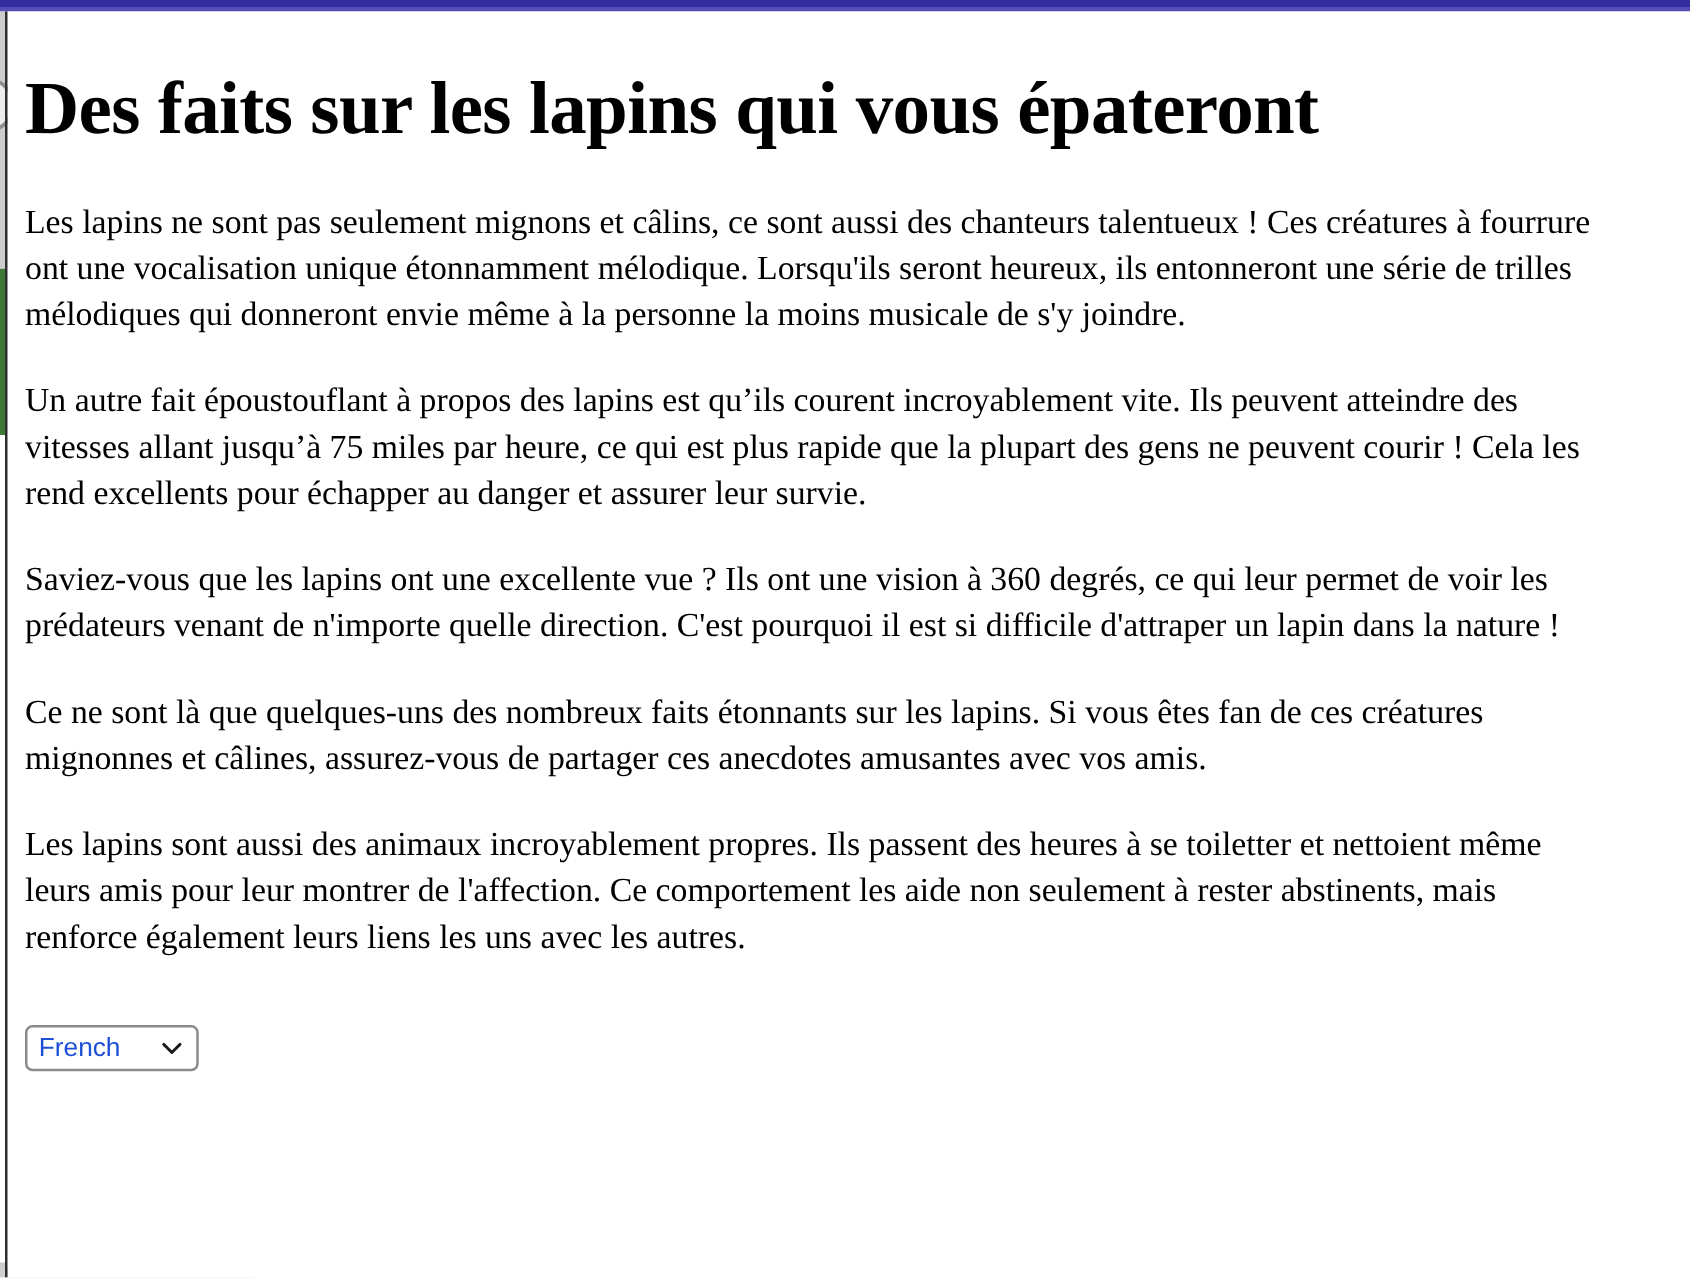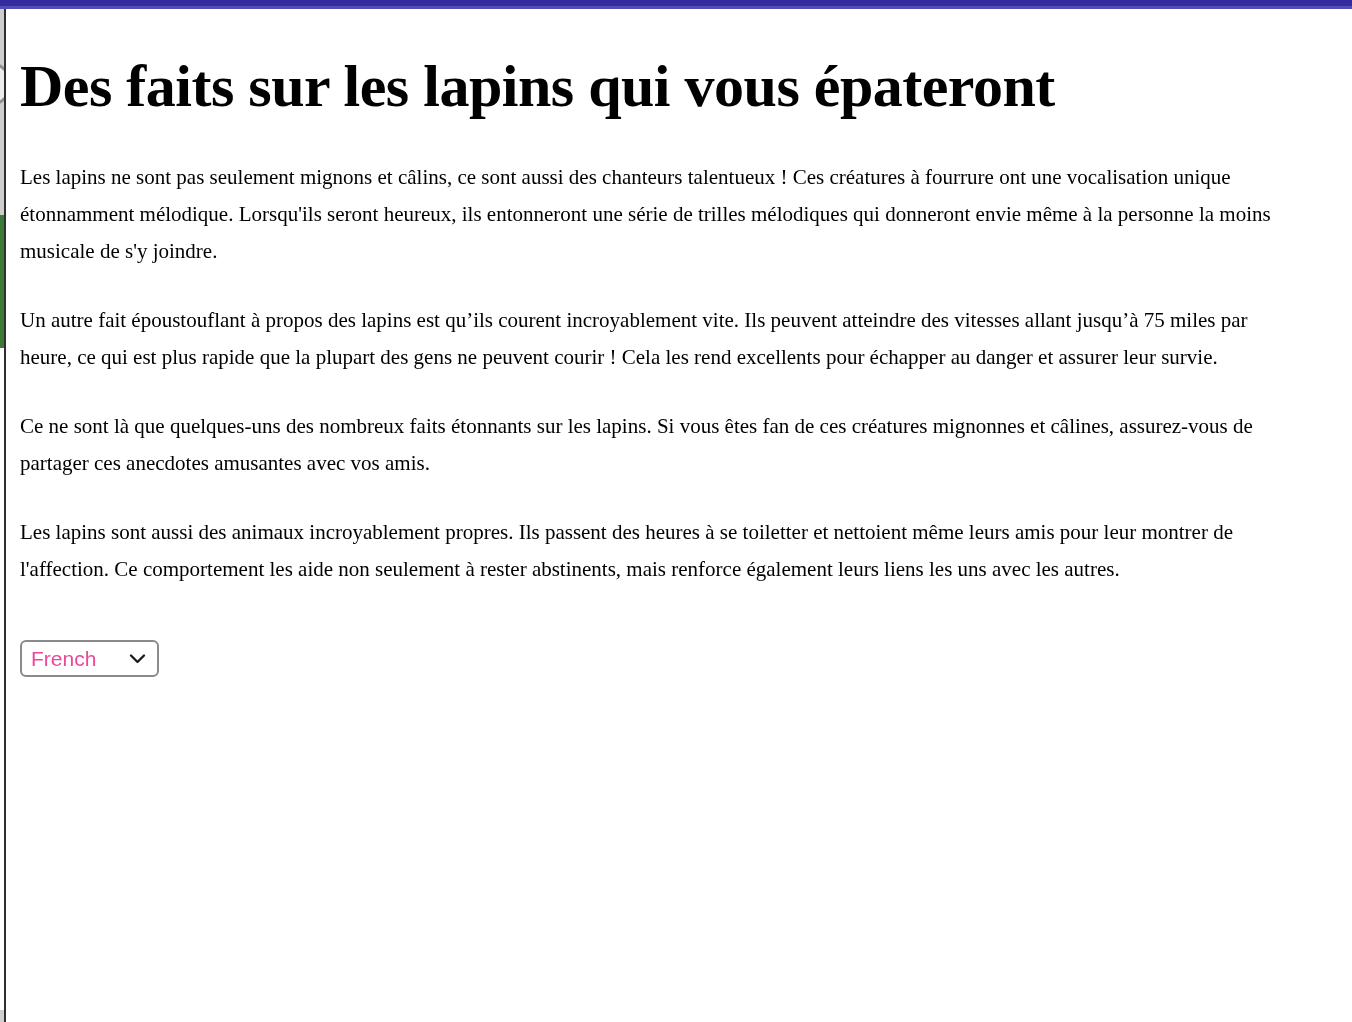--- a/index.html
+++ b/index.html
@@ -68,39 +68,39 @@
     padding: 0 20px 0 14px;
     z-index: 2;
   }
   .page h1 {
     font-size: 60px;
     font-weight: 700;
     margin: 43px 0 38px 0;
     letter-spacing: -0.5px;
   }
   .page p {
-    font-size: 21px;
+    font-size: 27px;
     line-height: 37px;
     margin: 32px 0 0 0;
   }
   .page h1 + p { margin-top: 0; }
 
   
   .lang-select {
     margin-top: 52px;
     display: inline-flex;
     align-items: center;
     width: 139px; height: 37px;
     box-sizing: border-box;
     border: 2px solid #8a8a8a;
     border-radius: 6px;
     background: #fff;
     padding: 0 11px 0 9px;
     font: 400 21px "Liberation Sans", "DejaVu Sans", sans-serif;
-    color: #ec4899;
+    color: #1d4ed8;
     cursor: pointer;
     user-select: none;
   }
   .lang-select .value { flex: 1 1 auto; }
   .lang-select svg { flex: 0 0 auto; display: block; }
 </style>
 </head>
 <body>
 
 <div class="top-bar"></div>
@@ -108,20 +108,21 @@
 <div class="edge-green"></div>
 <div class="edge-bottom-block"></div>
 <div class="edge-bottom-strip"></div>
 <div class="edge-circle">✕</div>
 <div class="edge-line"></div>
 
 <main class="page">
   <h1>Des faits sur les lapins qui vous épateront</h1>
   <p>Les lapins ne sont pas seulement mignons et câlins, ce sont aussi des chanteurs talentueux ! Ces créatures à fourrure ont une vocalisation unique étonnamment mélodique. Lorsqu'ils seront heureux, ils entonneront une série de trilles mélodiques qui donneront envie même à la personne la moins musicale de s'y joindre.</p>
   <p>Un autre fait époustouflant à propos des lapins est qu’ils courent incroyablement vite. Ils peuvent atteindre des vitesses allant jusqu’à 75 miles par heure, ce qui est plus rapide que la plupart des gens ne peuvent courir ! Cela les rend excellents pour échapper au danger et assurer leur survie.</p>
+  <p>Saviez-vous que les lapins ont une excellente vue ? Ils ont une vision à 360 degrés, ce qui leur permet de voir les prédateurs venant de n'importe quelle direction. C'est pourquoi il est si difficile d'attraper un lapin dans la nature !</p>
   <p>Ce ne sont là que quelques-uns des nombreux faits étonnants sur les lapins. Si vous êtes fan de ces créatures mignonnes et câlines, assurez-vous de partager ces anecdotes amusantes avec vos amis.</p>
   <p>Les lapins sont aussi des animaux incroyablement propres. Ils passent des heures à se toiletter et nettoient même leurs amis pour leur montrer de l'affection. Ce comportement les aide non seulement à rester abstinents, mais renforce également leurs liens les uns avec les autres.</p>
 
   <div class="lang-select" role="combobox" aria-expanded="false">
     <span class="value">French</span>
     <span>
       <svg width="17" height="10" viewBox="0 0 17 10" aria-hidden="true">
         <path d="M2 1.5 L8.5 8 L15 1.5" stroke="#1a1a1a" stroke-width="2.3" fill="none" stroke-linecap="round" stroke-linejoin="round"></path>
       </svg>
     </span>

